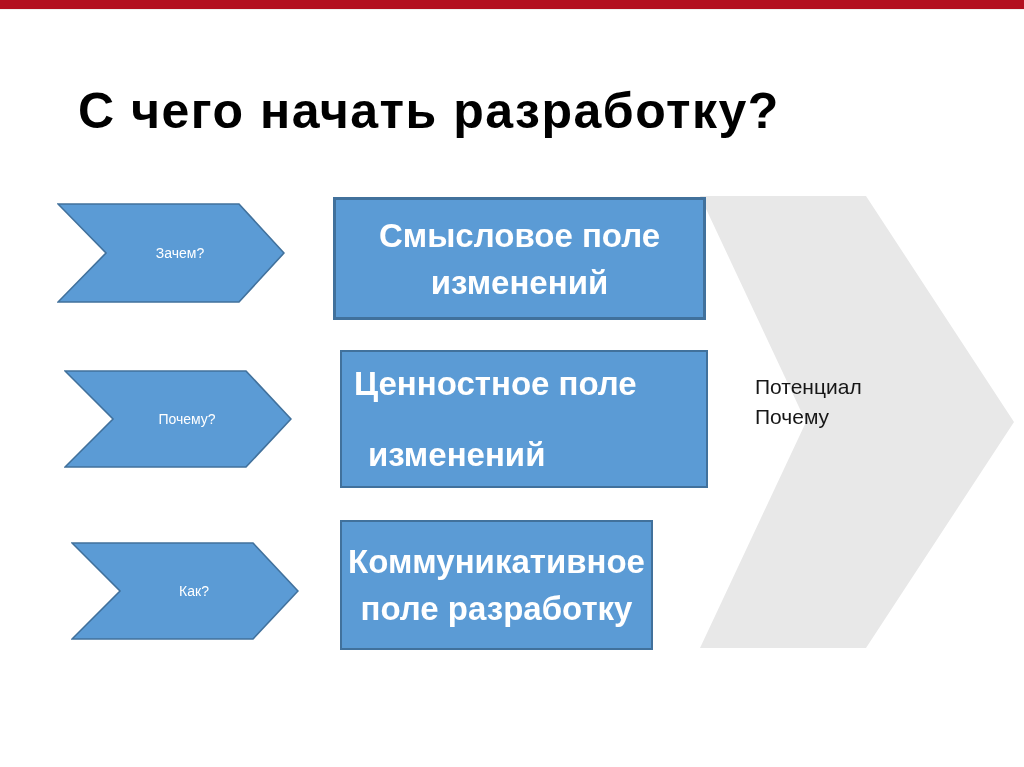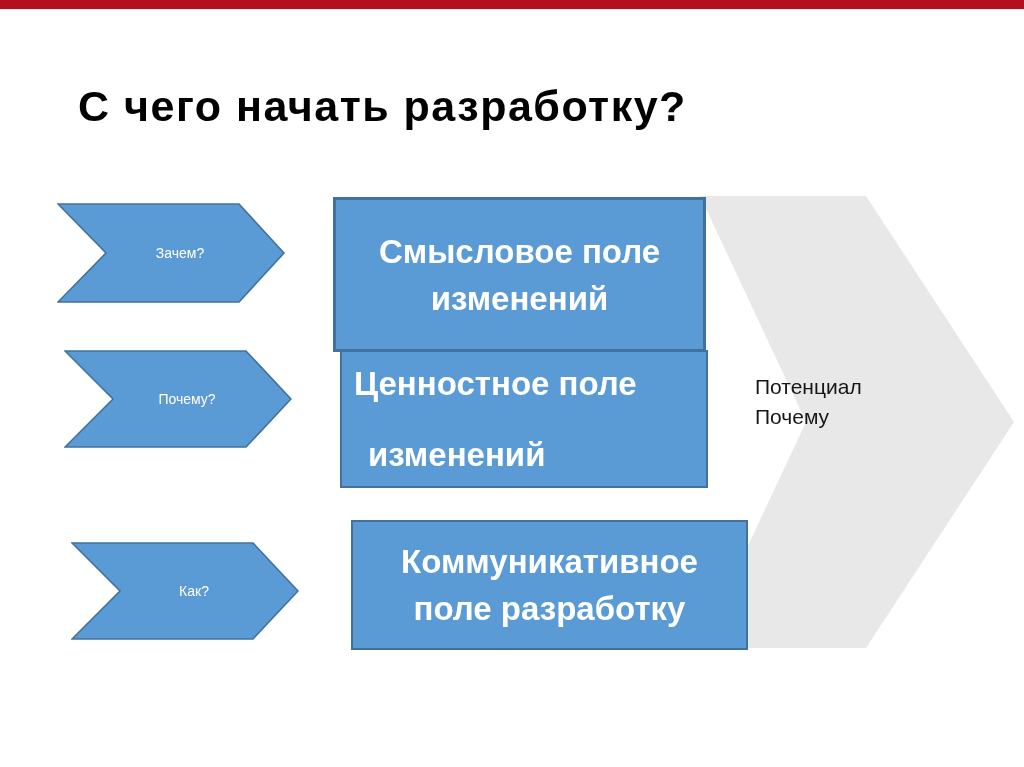--- a/index.html
+++ b/index.html
@@ -13,52 +13,52 @@
   html,body{ width:1024px; height:767px; background:#ffffff; overflow:hidden;
     font-family:"Liberation Sans", sans-serif; }
   .slide{ position:relative; width:1024px; height:767px; background:#ffffff; }
 
   .top-bar{ position:absolute; left:0; top:0; width:1024px; height:9px;
     background:var(--red); z-index:3; }
   .slide-edge{ position:absolute; left:0; top:9px; width:1024px; height:1px;
     background:#f0f0f0; z-index:3; }
 
   .title{ position:absolute; left:78px; top:82px; width:800px;
-    font-size:43px; font-weight:700; letter-spacing:1.5px; color:var(--ink);
+    font-size:50px; font-weight:700; letter-spacing:1.5px; color:var(--ink);
     white-space:nowrap; z-index:2; }
 
   
   .arrow{ position:absolute; width:228px; z-index:2; }
   .arrow svg{ display:block; width:100%; height:100%; }
   .arrow-shape{ fill:var(--blue); stroke:var(--blue-border); stroke-width:1.6; }
   .arrow-label{ position:absolute; left:0; top:0; width:100%; height:100%;
     display:flex; align-items:center; justify-content:center;
     color:#ffffff; font-size:14px; font-weight:400; padding-left:18px; }
   #arrow-1{ left:57px; top:203px; height:100px; }
-  #arrow-2{ left:64px; top:350px; height:98px; }
+  #arrow-2{ left:64px; top:370px; height:98px; }
   #arrow-3{ left:71px; top:542px; height:98px; }
 
   
   .big-chevron{ position:absolute; left:700px; top:196px; width:314px; height:452px;
     background:var(--gray); z-index:1;
     clip-path:polygon(0px 0px, 166px 0px, 314px 226px, 166px 452px, 0px 452px, 106px 226px); }
   .chevron-text{ position:absolute; left:755px; top:372px; width:220px;
     text-align:left; color:#161616; font-size:21px; line-height:30px; z-index:1; }
 
   
   .box{ position:absolute; background:var(--blue); border:2px solid var(--blue-border);
     color:#ffffff; font-weight:700; display:flex; flex-direction:column;
     justify-content:center; z-index:2; }
-  #box-1{ left:333px; top:197px; width:373px; height:155px; border-width:3px;
+  #box-1{ left:333px; top:197px; width:373px; height:123px; border-width:3px;
     text-align:center; font-size:33px; line-height:47px; }
   #box-2{ left:340px; top:350px; width:368px; height:138px;
     text-align:left; font-size:33px; line-height:47px; padding-left:12px;gap:24px; }
   #box-2 .line-2{ padding-left:14px; }
-  #box-3{ left:340px; top:520px; width:397px; height:130px;
-    text-align:center; font-size:33px; line-height:47px;margin-left:11px; }
+  #box-3{ left:340px; top:520px; width:313px; height:130px;
+    text-align:center; font-size:33px; line-height:47px; }
 </style>
 </head>
 <body>
 
 <div class="slide">
 
   <div class="top-bar"></div>
   <div class="slide-edge"></div>
 
   <h1 class="title">С чего начать разработку?</h1>

